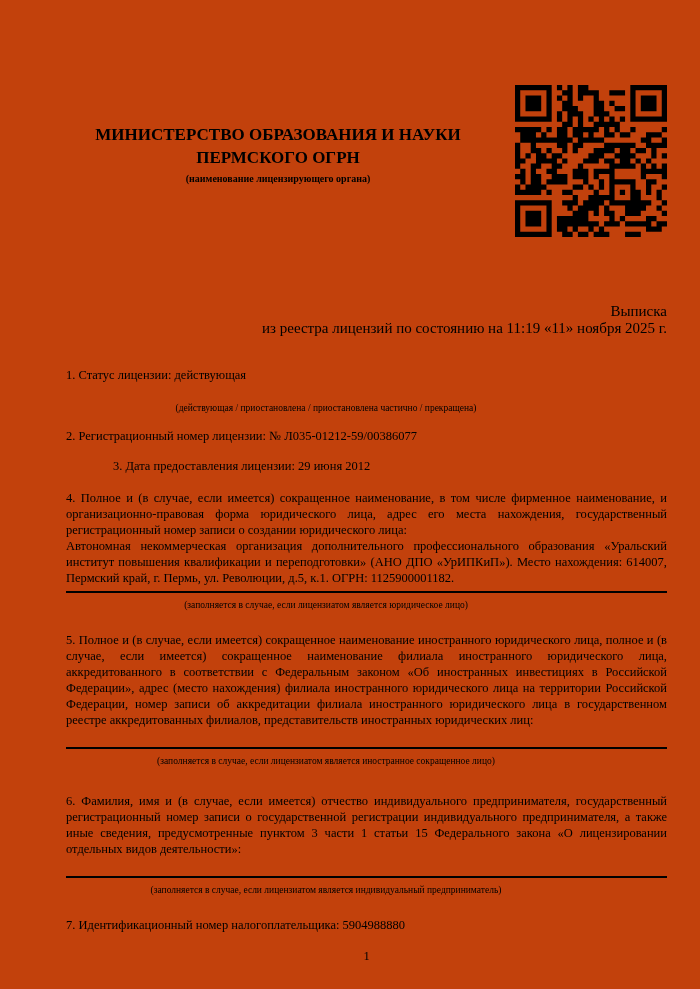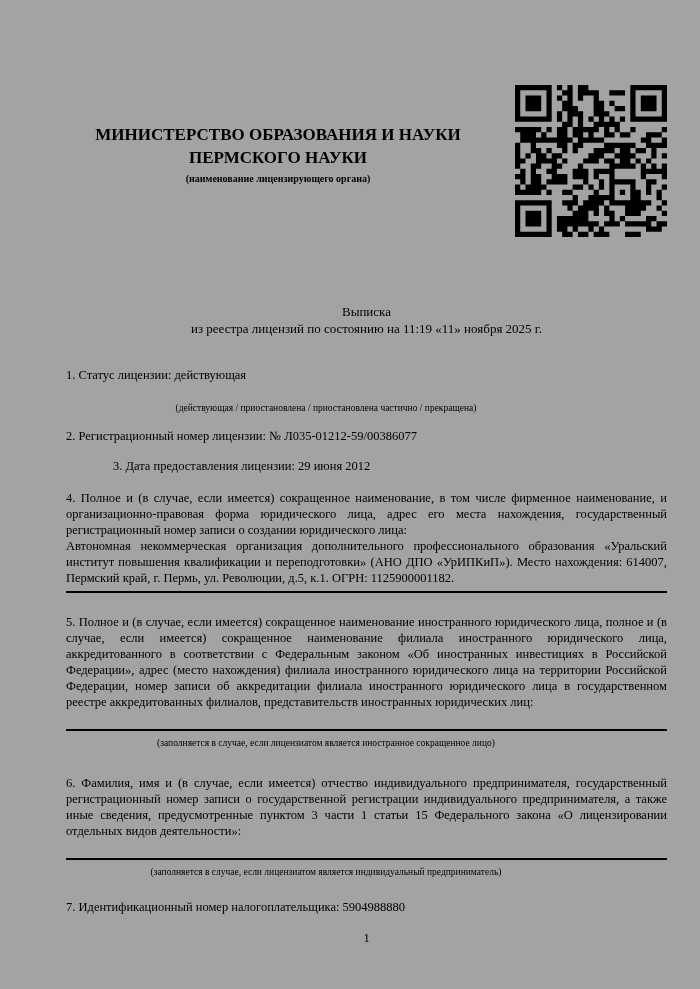--- a/index.html
+++ b/index.html
@@ -1,29 +1,29 @@
 <!DOCTYPE html>
 <html lang="ru"><head>
 <meta charset="utf-8">
 <style>
   html,body{margin:0;padding:0;background:#ffffff;}
   body{
     width:700px;height:989px;overflow:hidden;
     font-family:"Liberation Serif","DejaVu Serif",serif;
     color:#000;
   }
-  .sheet{width:700px;height:989px;background:#a3a3a3;box-sizing:border-box;padding:85px 33px 0 66px;}
+  .sheet{width:700px;height:989px;background:#c2410c;box-sizing:border-box;padding:85px 33px 0 66px;}
   
   .header-row{display:flex;justify-content:space-between;align-items:flex-start;height:155px;}
   .ministry{width:424px;padding-top:38px;text-align:center;}
   .ministry-name{font-weight:700;font-size:17px;line-height:23px;white-space:nowrap;}
   .ministry-caption{font-size:10px;line-height:13px;margin-top:3px;font-weight:bold;}
   .qr-box{width:152px;height:152px;}
   
-  .doc-title{margin-top:63px;text-align:center;font-size:13px;line-height:17px;}
+  .doc-title{margin-top:63px;text-align:right;font-size:15px;line-height:17px;}
   
   .item{font-size:12.5px;line-height:16px;}
   .just{text-align:justify;}
   .caption{font-size:9.5px;line-height:11px;width:520px;text-align:center;}
   .under-caption{margin-top:20px;font-family:Liberation Serif, serif;}
   .rule{border-top:2px solid #000;margin-top:5px;height:0;}
   .rule-caption{margin-top:7px;}
   .blank-field{height:14px;}
   #item-1{margin-top:30px;}
   #item-2{margin-top:14px;}
@@ -35,21 +35,21 @@
   .page-number{margin-top:15px;text-align:center;font-size:12.5px;line-height:16px;}
 </style>
 </head>
 <body>
 
 <div class="sheet">
 
   <div class="header-row">
     <div class="ministry">
       <div class="ministry-name">МИНИСТЕРСТВО ОБРАЗОВАНИЯ И НАУКИ</div>
-      <div class="ministry-name">ПЕРМСКОГО НАУКИ</div>
+      <div class="ministry-name">ПЕРМСКОГО ОГРН</div>
       <div class="ministry-caption">(наименование лицензирующего органа)</div>
     </div>
     <div class="qr-box">
       <svg id="qr-svg" width="152" height="152" viewBox="0 0 152 152" xmlns="http://www.w3.org/2000/svg">
           <path d="M0.00 0.00h5.24v5.24h-5.24zM5.24 0.00h5.24v5.24h-5.24zM10.48 0.00h5.24v5.24h-5.24zM15.72 0.00h5.24v5.24h-5.24zM20.97 0.00h5.24v5.24h-5.24zM26.21 0.00h5.24v5.24h-5.24zM31.45 0.00h5.24v5.24h-5.24zM41.93 0.00h5.24v5.24h-5.24zM52.41 0.00h5.24v5.24h-5.24zM62.90 0.00h5.24v5.24h-5.24zM68.14 0.00h5.24v5.24h-5.24zM115.31 0.00h5.24v5.24h-5.24zM120.55 0.00h5.24v5.24h-5.24zM125.79 0.00h5.24v5.24h-5.24zM131.03 0.00h5.24v5.24h-5.24zM136.28 0.00h5.24v5.24h-5.24zM141.52 0.00h5.24v5.24h-5.24zM146.76 0.00h5.24v5.24h-5.24zM0.00 5.24h5.24v5.24h-5.24zM31.45 5.24h5.24v5.24h-5.24zM47.17 5.24h5.24v5.24h-5.24zM52.41 5.24h5.24v5.24h-5.24zM62.90 5.24h5.24v5.24h-5.24zM68.14 5.24h5.24v5.24h-5.24zM73.38 5.24h5.24v5.24h-5.24zM78.62 5.24h5.24v5.24h-5.24zM94.34 5.24h5.24v5.24h-5.24zM99.59 5.24h5.24v5.24h-5.24zM104.83 5.24h5.24v5.24h-5.24zM115.31 5.24h5.24v5.24h-5.24zM146.76 5.24h5.24v5.24h-5.24zM0.00 10.48h5.24v5.24h-5.24zM10.48 10.48h5.24v5.24h-5.24zM15.72 10.48h5.24v5.24h-5.24zM20.97 10.48h5.24v5.24h-5.24zM31.45 10.48h5.24v5.24h-5.24zM41.93 10.48h5.24v5.24h-5.24zM52.41 10.48h5.24v5.24h-5.24zM62.90 10.48h5.24v5.24h-5.24zM78.62 10.48h5.24v5.24h-5.24zM115.31 10.48h5.24v5.24h-5.24zM125.79 10.48h5.24v5.24h-5.24zM131.03 10.48h5.24v5.24h-5.24zM136.28 10.48h5.24v5.24h-5.24zM146.76 10.48h5.24v5.24h-5.24zM0.00 15.72h5.24v5.24h-5.24zM10.48 15.72h5.24v5.24h-5.24zM15.72 15.72h5.24v5.24h-5.24zM20.97 15.72h5.24v5.24h-5.24zM31.45 15.72h5.24v5.24h-5.24zM47.17 15.72h5.24v5.24h-5.24zM52.41 15.72h5.24v5.24h-5.24zM78.62 15.72h5.24v5.24h-5.24zM83.86 15.72h5.24v5.24h-5.24zM94.34 15.72h5.24v5.24h-5.24zM115.31 15.72h5.24v5.24h-5.24zM125.79 15.72h5.24v5.24h-5.24zM131.03 15.72h5.24v5.24h-5.24zM136.28 15.72h5.24v5.24h-5.24zM146.76 15.72h5.24v5.24h-5.24zM0.00 20.97h5.24v5.24h-5.24zM10.48 20.97h5.24v5.24h-5.24zM15.72 20.97h5.24v5.24h-5.24zM20.97 20.97h5.24v5.24h-5.24zM31.45 20.97h5.24v5.24h-5.24zM47.17 20.97h5.24v5.24h-5.24zM52.41 20.97h5.24v5.24h-5.24zM57.66 20.97h5.24v5.24h-5.24zM78.62 20.97h5.24v5.24h-5.24zM83.86 20.97h5.24v5.24h-5.24zM99.59 20.97h5.24v5.24h-5.24zM104.83 20.97h5.24v5.24h-5.24zM115.31 20.97h5.24v5.24h-5.24zM125.79 20.97h5.24v5.24h-5.24zM131.03 20.97h5.24v5.24h-5.24zM136.28 20.97h5.24v5.24h-5.24zM146.76 20.97h5.24v5.24h-5.24zM0.00 26.21h5.24v5.24h-5.24zM31.45 26.21h5.24v5.24h-5.24zM41.93 26.21h5.24v5.24h-5.24zM52.41 26.21h5.24v5.24h-5.24zM57.66 26.21h5.24v5.24h-5.24zM62.90 26.21h5.24v5.24h-5.24zM78.62 26.21h5.24v5.24h-5.24zM83.86 26.21h5.24v5.24h-5.24zM89.10 26.21h5.24v5.24h-5.24zM115.31 26.21h5.24v5.24h-5.24zM146.76 26.21h5.24v5.24h-5.24zM0.00 31.45h5.24v5.24h-5.24zM5.24 31.45h5.24v5.24h-5.24zM10.48 31.45h5.24v5.24h-5.24zM15.72 31.45h5.24v5.24h-5.24zM20.97 31.45h5.24v5.24h-5.24zM26.21 31.45h5.24v5.24h-5.24zM31.45 31.45h5.24v5.24h-5.24zM41.93 31.45h5.24v5.24h-5.24zM52.41 31.45h5.24v5.24h-5.24zM62.90 31.45h5.24v5.24h-5.24zM73.38 31.45h5.24v5.24h-5.24zM83.86 31.45h5.24v5.24h-5.24zM94.34 31.45h5.24v5.24h-5.24zM104.83 31.45h5.24v5.24h-5.24zM115.31 31.45h5.24v5.24h-5.24zM120.55 31.45h5.24v5.24h-5.24zM125.79 31.45h5.24v5.24h-5.24zM131.03 31.45h5.24v5.24h-5.24zM136.28 31.45h5.24v5.24h-5.24zM141.52 31.45h5.24v5.24h-5.24zM146.76 31.45h5.24v5.24h-5.24zM47.17 36.69h5.24v5.24h-5.24zM52.41 36.69h5.24v5.24h-5.24zM62.90 36.69h5.24v5.24h-5.24zM78.62 36.69h5.24v5.24h-5.24zM83.86 36.69h5.24v5.24h-5.24zM89.10 36.69h5.24v5.24h-5.24zM94.34 36.69h5.24v5.24h-5.24zM99.59 36.69h5.24v5.24h-5.24zM0.00 41.93h5.24v5.24h-5.24zM5.24 41.93h5.24v5.24h-5.24zM10.48 41.93h5.24v5.24h-5.24zM15.72 41.93h5.24v5.24h-5.24zM20.97 41.93h5.24v5.24h-5.24zM31.45 41.93h5.24v5.24h-5.24zM41.93 41.93h5.24v5.24h-5.24zM47.17 41.93h5.24v5.24h-5.24zM57.66 41.93h5.24v5.24h-5.24zM62.90 41.93h5.24v5.24h-5.24zM68.14 41.93h5.24v5.24h-5.24zM73.38 41.93h5.24v5.24h-5.24zM78.62 41.93h5.24v5.24h-5.24zM89.10 41.93h5.24v5.24h-5.24zM99.59 41.93h5.24v5.24h-5.24zM115.31 41.93h5.24v5.24h-5.24zM146.76 41.93h5.24v5.24h-5.24zM5.24 47.17h5.24v5.24h-5.24zM10.48 47.17h5.24v5.24h-5.24zM15.72 47.17h5.24v5.24h-5.24zM26.21 47.17h5.24v5.24h-5.24zM41.93 47.17h5.24v5.24h-5.24zM47.17 47.17h5.24v5.24h-5.24zM57.66 47.17h5.24v5.24h-5.24zM62.90 47.17h5.24v5.24h-5.24zM73.38 47.17h5.24v5.24h-5.24zM89.10 47.17h5.24v5.24h-5.24zM94.34 47.17h5.24v5.24h-5.24zM104.83 47.17h5.24v5.24h-5.24zM110.07 47.17h5.24v5.24h-5.24zM131.03 47.17h5.24v5.24h-5.24zM136.28 47.17h5.24v5.24h-5.24zM141.52 47.17h5.24v5.24h-5.24zM5.24 52.41h5.24v5.24h-5.24zM10.48 52.41h5.24v5.24h-5.24zM15.72 52.41h5.24v5.24h-5.24zM20.97 52.41h5.24v5.24h-5.24zM26.21 52.41h5.24v5.24h-5.24zM31.45 52.41h5.24v5.24h-5.24zM36.69 52.41h5.24v5.24h-5.24zM41.93 52.41h5.24v5.24h-5.24zM47.17 52.41h5.24v5.24h-5.24zM52.41 52.41h5.24v5.24h-5.24zM62.90 52.41h5.24v5.24h-5.24zM68.14 52.41h5.24v5.24h-5.24zM73.38 52.41h5.24v5.24h-5.24zM78.62 52.41h5.24v5.24h-5.24zM83.86 52.41h5.24v5.24h-5.24zM125.79 52.41h5.24v5.24h-5.24zM131.03 52.41h5.24v5.24h-5.24zM146.76 52.41h5.24v5.24h-5.24zM0.00 57.66h5.24v5.24h-5.24zM15.72 57.66h5.24v5.24h-5.24zM41.93 57.66h5.24v5.24h-5.24zM47.17 57.66h5.24v5.24h-5.24zM57.66 57.66h5.24v5.24h-5.24zM62.90 57.66h5.24v5.24h-5.24zM89.10 57.66h5.24v5.24h-5.24zM94.34 57.66h5.24v5.24h-5.24zM99.59 57.66h5.24v5.24h-5.24zM104.83 57.66h5.24v5.24h-5.24zM110.07 57.66h5.24v5.24h-5.24zM115.31 57.66h5.24v5.24h-5.24zM131.03 57.66h5.24v5.24h-5.24zM136.28 57.66h5.24v5.24h-5.24zM141.52 57.66h5.24v5.24h-5.24zM146.76 57.66h5.24v5.24h-5.24zM0.00 62.90h5.24v5.24h-5.24zM15.72 62.90h5.24v5.24h-5.24zM20.97 62.90h5.24v5.24h-5.24zM31.45 62.90h5.24v5.24h-5.24zM47.17 62.90h5.24v5.24h-5.24zM57.66 62.90h5.24v5.24h-5.24zM78.62 62.90h5.24v5.24h-5.24zM83.86 62.90h5.24v5.24h-5.24zM89.10 62.90h5.24v5.24h-5.24zM94.34 62.90h5.24v5.24h-5.24zM104.83 62.90h5.24v5.24h-5.24zM110.07 62.90h5.24v5.24h-5.24zM120.55 62.90h5.24v5.24h-5.24zM125.79 62.90h5.24v5.24h-5.24zM136.28 62.90h5.24v5.24h-5.24zM0.00 68.14h5.24v5.24h-5.24zM10.48 68.14h5.24v5.24h-5.24zM20.97 68.14h5.24v5.24h-5.24zM26.21 68.14h5.24v5.24h-5.24zM36.69 68.14h5.24v5.24h-5.24zM41.93 68.14h5.24v5.24h-5.24zM73.38 68.14h5.24v5.24h-5.24zM78.62 68.14h5.24v5.24h-5.24zM83.86 68.14h5.24v5.24h-5.24zM99.59 68.14h5.24v5.24h-5.24zM104.83 68.14h5.24v5.24h-5.24zM110.07 68.14h5.24v5.24h-5.24zM115.31 68.14h5.24v5.24h-5.24zM136.28 68.14h5.24v5.24h-5.24zM146.76 68.14h5.24v5.24h-5.24zM0.00 73.38h5.24v5.24h-5.24zM5.24 73.38h5.24v5.24h-5.24zM20.97 73.38h5.24v5.24h-5.24zM26.21 73.38h5.24v5.24h-5.24zM31.45 73.38h5.24v5.24h-5.24zM36.69 73.38h5.24v5.24h-5.24zM47.17 73.38h5.24v5.24h-5.24zM68.14 73.38h5.24v5.24h-5.24zM73.38 73.38h5.24v5.24h-5.24zM78.62 73.38h5.24v5.24h-5.24zM89.10 73.38h5.24v5.24h-5.24zM94.34 73.38h5.24v5.24h-5.24zM104.83 73.38h5.24v5.24h-5.24zM110.07 73.38h5.24v5.24h-5.24zM120.55 73.38h5.24v5.24h-5.24zM131.03 73.38h5.24v5.24h-5.24zM0.00 78.62h5.24v5.24h-5.24zM15.72 78.62h5.24v5.24h-5.24zM20.97 78.62h5.24v5.24h-5.24zM36.69 78.62h5.24v5.24h-5.24zM41.93 78.62h5.24v5.24h-5.24zM62.90 78.62h5.24v5.24h-5.24zM94.34 78.62h5.24v5.24h-5.24zM99.59 78.62h5.24v5.24h-5.24zM104.83 78.62h5.24v5.24h-5.24zM110.07 78.62h5.24v5.24h-5.24zM115.31 78.62h5.24v5.24h-5.24zM125.79 78.62h5.24v5.24h-5.24zM136.28 78.62h5.24v5.24h-5.24zM146.76 78.62h5.24v5.24h-5.24zM5.24 83.86h5.24v5.24h-5.24zM15.72 83.86h5.24v5.24h-5.24zM31.45 83.86h5.24v5.24h-5.24zM36.69 83.86h5.24v5.24h-5.24zM57.66 83.86h5.24v5.24h-5.24zM62.90 83.86h5.24v5.24h-5.24zM68.14 83.86h5.24v5.24h-5.24zM78.62 83.86h5.24v5.24h-5.24zM83.86 83.86h5.24v5.24h-5.24zM89.10 83.86h5.24v5.24h-5.24zM94.34 83.86h5.24v5.24h-5.24zM125.79 83.86h5.24v5.24h-5.24zM131.03 83.86h5.24v5.24h-5.24zM136.28 83.86h5.24v5.24h-5.24zM141.52 83.86h5.24v5.24h-5.24zM146.76 83.86h5.24v5.24h-5.24zM0.00 89.10h5.24v5.24h-5.24zM5.24 89.10h5.24v5.24h-5.24zM15.72 89.10h5.24v5.24h-5.24zM20.97 89.10h5.24v5.24h-5.24zM36.69 89.10h5.24v5.24h-5.24zM41.93 89.10h5.24v5.24h-5.24zM47.17 89.10h5.24v5.24h-5.24zM57.66 89.10h5.24v5.24h-5.24zM62.90 89.10h5.24v5.24h-5.24zM68.14 89.10h5.24v5.24h-5.24zM78.62 89.10h5.24v5.24h-5.24zM94.34 89.10h5.24v5.24h-5.24zM125.79 89.10h5.24v5.24h-5.24zM146.76 89.10h5.24v5.24h-5.24zM5.24 94.34h5.24v5.24h-5.24zM15.72 94.34h5.24v5.24h-5.24zM20.97 94.34h5.24v5.24h-5.24zM31.45 94.34h5.24v5.24h-5.24zM36.69 94.34h5.24v5.24h-5.24zM41.93 94.34h5.24v5.24h-5.24zM47.17 94.34h5.24v5.24h-5.24zM68.14 94.34h5.24v5.24h-5.24zM83.86 94.34h5.24v5.24h-5.24zM94.34 94.34h5.24v5.24h-5.24zM99.59 94.34h5.24v5.24h-5.24zM104.83 94.34h5.24v5.24h-5.24zM110.07 94.34h5.24v5.24h-5.24zM115.31 94.34h5.24v5.24h-5.24zM131.03 94.34h5.24v5.24h-5.24zM136.28 94.34h5.24v5.24h-5.24zM0.00 99.59h5.24v5.24h-5.24zM10.48 99.59h5.24v5.24h-5.24zM15.72 99.59h5.24v5.24h-5.24zM20.97 99.59h5.24v5.24h-5.24zM26.21 99.59h5.24v5.24h-5.24zM57.66 99.59h5.24v5.24h-5.24zM62.90 99.59h5.24v5.24h-5.24zM73.38 99.59h5.24v5.24h-5.24zM83.86 99.59h5.24v5.24h-5.24zM94.34 99.59h5.24v5.24h-5.24zM115.31 99.59h5.24v5.24h-5.24zM131.03 99.59h5.24v5.24h-5.24zM146.76 99.59h5.24v5.24h-5.24zM0.00 104.83h5.24v5.24h-5.24zM5.24 104.83h5.24v5.24h-5.24zM10.48 104.83h5.24v5.24h-5.24zM15.72 104.83h5.24v5.24h-5.24zM20.97 104.83h5.24v5.24h-5.24zM31.45 104.83h5.24v5.24h-5.24zM47.17 104.83h5.24v5.24h-5.24zM52.41 104.83h5.24v5.24h-5.24zM78.62 104.83h5.24v5.24h-5.24zM94.34 104.83h5.24v5.24h-5.24zM104.83 104.83h5.24v5.24h-5.24zM115.31 104.83h5.24v5.24h-5.24zM120.55 104.83h5.24v5.24h-5.24zM131.03 104.83h5.24v5.24h-5.24zM141.52 104.83h5.24v5.24h-5.24zM57.66 110.07h5.24v5.24h-5.24zM73.38 110.07h5.24v5.24h-5.24zM78.62 110.07h5.24v5.24h-5.24zM83.86 110.07h5.24v5.24h-5.24zM89.10 110.07h5.24v5.24h-5.24zM94.34 110.07h5.24v5.24h-5.24zM115.31 110.07h5.24v5.24h-5.24zM120.55 110.07h5.24v5.24h-5.24zM141.52 110.07h5.24v5.24h-5.24zM0.00 115.31h5.24v5.24h-5.24zM5.24 115.31h5.24v5.24h-5.24zM10.48 115.31h5.24v5.24h-5.24zM15.72 115.31h5.24v5.24h-5.24zM20.97 115.31h5.24v5.24h-5.24zM26.21 115.31h5.24v5.24h-5.24zM31.45 115.31h5.24v5.24h-5.24zM47.17 115.31h5.24v5.24h-5.24zM52.41 115.31h5.24v5.24h-5.24zM57.66 115.31h5.24v5.24h-5.24zM68.14 115.31h5.24v5.24h-5.24zM73.38 115.31h5.24v5.24h-5.24zM78.62 115.31h5.24v5.24h-5.24zM83.86 115.31h5.24v5.24h-5.24zM94.34 115.31h5.24v5.24h-5.24zM99.59 115.31h5.24v5.24h-5.24zM104.83 115.31h5.24v5.24h-5.24zM110.07 115.31h5.24v5.24h-5.24zM115.31 115.31h5.24v5.24h-5.24zM120.55 115.31h5.24v5.24h-5.24zM125.79 115.31h5.24v5.24h-5.24zM131.03 115.31h5.24v5.24h-5.24zM146.76 115.31h5.24v5.24h-5.24zM0.00 120.55h5.24v5.24h-5.24zM31.45 120.55h5.24v5.24h-5.24zM52.41 120.55h5.24v5.24h-5.24zM62.90 120.55h5.24v5.24h-5.24zM68.14 120.55h5.24v5.24h-5.24zM73.38 120.55h5.24v5.24h-5.24zM78.62 120.55h5.24v5.24h-5.24zM89.10 120.55h5.24v5.24h-5.24zM110.07 120.55h5.24v5.24h-5.24zM115.31 120.55h5.24v5.24h-5.24zM120.55 120.55h5.24v5.24h-5.24zM125.79 120.55h5.24v5.24h-5.24zM141.52 120.55h5.24v5.24h-5.24zM0.00 125.79h5.24v5.24h-5.24zM10.48 125.79h5.24v5.24h-5.24zM15.72 125.79h5.24v5.24h-5.24zM20.97 125.79h5.24v5.24h-5.24zM31.45 125.79h5.24v5.24h-5.24zM57.66 125.79h5.24v5.24h-5.24zM62.90 125.79h5.24v5.24h-5.24zM68.14 125.79h5.24v5.24h-5.24zM78.62 125.79h5.24v5.24h-5.24zM89.10 125.79h5.24v5.24h-5.24zM94.34 125.79h5.24v5.24h-5.24zM110.07 125.79h5.24v5.24h-5.24zM115.31 125.79h5.24v5.24h-5.24zM120.55 125.79h5.24v5.24h-5.24zM146.76 125.79h5.24v5.24h-5.24zM0.00 131.03h5.24v5.24h-5.24zM10.48 131.03h5.24v5.24h-5.24zM15.72 131.03h5.24v5.24h-5.24zM20.97 131.03h5.24v5.24h-5.24zM31.45 131.03h5.24v5.24h-5.24zM41.93 131.03h5.24v5.24h-5.24zM47.17 131.03h5.24v5.24h-5.24zM52.41 131.03h5.24v5.24h-5.24zM57.66 131.03h5.24v5.24h-5.24zM62.90 131.03h5.24v5.24h-5.24zM68.14 131.03h5.24v5.24h-5.24zM94.34 131.03h5.24v5.24h-5.24zM104.83 131.03h5.24v5.24h-5.24zM131.03 131.03h5.24v5.24h-5.24zM136.28 131.03h5.24v5.24h-5.24zM0.00 136.28h5.24v5.24h-5.24zM10.48 136.28h5.24v5.24h-5.24zM15.72 136.28h5.24v5.24h-5.24zM20.97 136.28h5.24v5.24h-5.24zM31.45 136.28h5.24v5.24h-5.24zM41.93 136.28h5.24v5.24h-5.24zM47.17 136.28h5.24v5.24h-5.24zM52.41 136.28h5.24v5.24h-5.24zM57.66 136.28h5.24v5.24h-5.24zM62.90 136.28h5.24v5.24h-5.24zM68.14 136.28h5.24v5.24h-5.24zM73.38 136.28h5.24v5.24h-5.24zM78.62 136.28h5.24v5.24h-5.24zM89.10 136.28h5.24v5.24h-5.24zM94.34 136.28h5.24v5.24h-5.24zM99.59 136.28h5.24v5.24h-5.24zM110.07 136.28h5.24v5.24h-5.24zM115.31 136.28h5.24v5.24h-5.24zM120.55 136.28h5.24v5.24h-5.24zM125.79 136.28h5.24v5.24h-5.24zM131.03 136.28h5.24v5.24h-5.24zM141.52 136.28h5.24v5.24h-5.24zM146.76 136.28h5.24v5.24h-5.24zM0.00 141.52h5.24v5.24h-5.24zM31.45 141.52h5.24v5.24h-5.24zM41.93 141.52h5.24v5.24h-5.24zM47.17 141.52h5.24v5.24h-5.24zM57.66 141.52h5.24v5.24h-5.24zM73.38 141.52h5.24v5.24h-5.24zM83.86 141.52h5.24v5.24h-5.24zM131.03 141.52h5.24v5.24h-5.24zM136.28 141.52h5.24v5.24h-5.24zM141.52 141.52h5.24v5.24h-5.24zM0.00 146.76h5.24v5.24h-5.24zM5.24 146.76h5.24v5.24h-5.24zM10.48 146.76h5.24v5.24h-5.24zM15.72 146.76h5.24v5.24h-5.24zM20.97 146.76h5.24v5.24h-5.24zM26.21 146.76h5.24v5.24h-5.24zM31.45 146.76h5.24v5.24h-5.24zM47.17 146.76h5.24v5.24h-5.24zM52.41 146.76h5.24v5.24h-5.24zM62.90 146.76h5.24v5.24h-5.24zM68.14 146.76h5.24v5.24h-5.24zM78.62 146.76h5.24v5.24h-5.24zM83.86 146.76h5.24v5.24h-5.24zM89.10 146.76h5.24v5.24h-5.24zM110.07 146.76h5.24v5.24h-5.24zM115.31 146.76h5.24v5.24h-5.24zM120.55 146.76h5.24v5.24h-5.24z" fill="#000"></path>
         </svg>
     </div>
   </div>
 
   <div class="doc-title">
@@ -67,20 +67,21 @@
   </div>
 
   <div class="item" id="item-3">
     <div>3. Дата предоставления лицензии: 29 июня 2012</div>
   </div>
 
   <div class="item" id="item-4">
     <div class="just">4. Полное и (в случае, если имеется) сокращенное наименование, в том числе фирменное наименование, и организационно-правовая форма юридического лица, адрес его места нахождения, государственный регистрационный номер записи о создании юридического лица:</div>
     <div class="just">Автономная некоммерческая организация дополнительного профессионального образования «Уральский институт повышения квалификации и переподготовки» (АНО ДПО «УрИПКиП»). Место нахождения: 614007, Пермский край, г. Пермь, ул. Революции, д.5, к.1. ОГРН: 1125900001182.</div>
     <div class="rule"></div>
+    <div class="caption rule-caption">(заполняется в случае, если лицензиатом является юридическое лицо)</div>
   </div>
 
   <div class="item" id="item-5">
     <div class="just">5. Полное и (в случае, если имеется) сокращенное наименование иностранного юридического лица, полное и (в случае, если имеется) сокращенное наименование филиала иностранного юридического лица, аккредитованного в соответствии с Федеральным законом «Об иностранных инвестициях в Российской Федерации», адрес (место нахождения) филиала иностранного юридического лица на территории Российской Федерации, номер записи об аккредитации филиала иностранного юридического лица в государственном реестре аккредитованных филиалов, представительств иностранных юридических лиц:</div>
     <div class="blank-field"></div>
     <div class="rule"></div>
     <div class="caption rule-caption">(заполняется в случае, если лицензиатом является иностранное сокращенное лицо)</div>
   </div>
 
   <div class="item" id="item-6">

